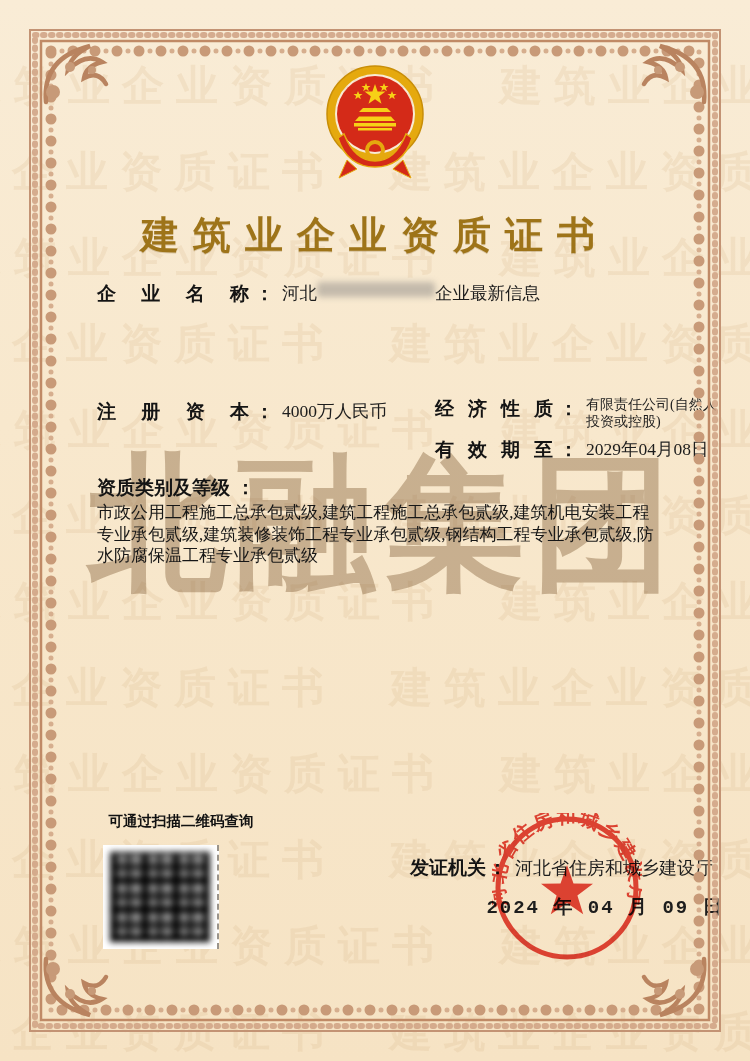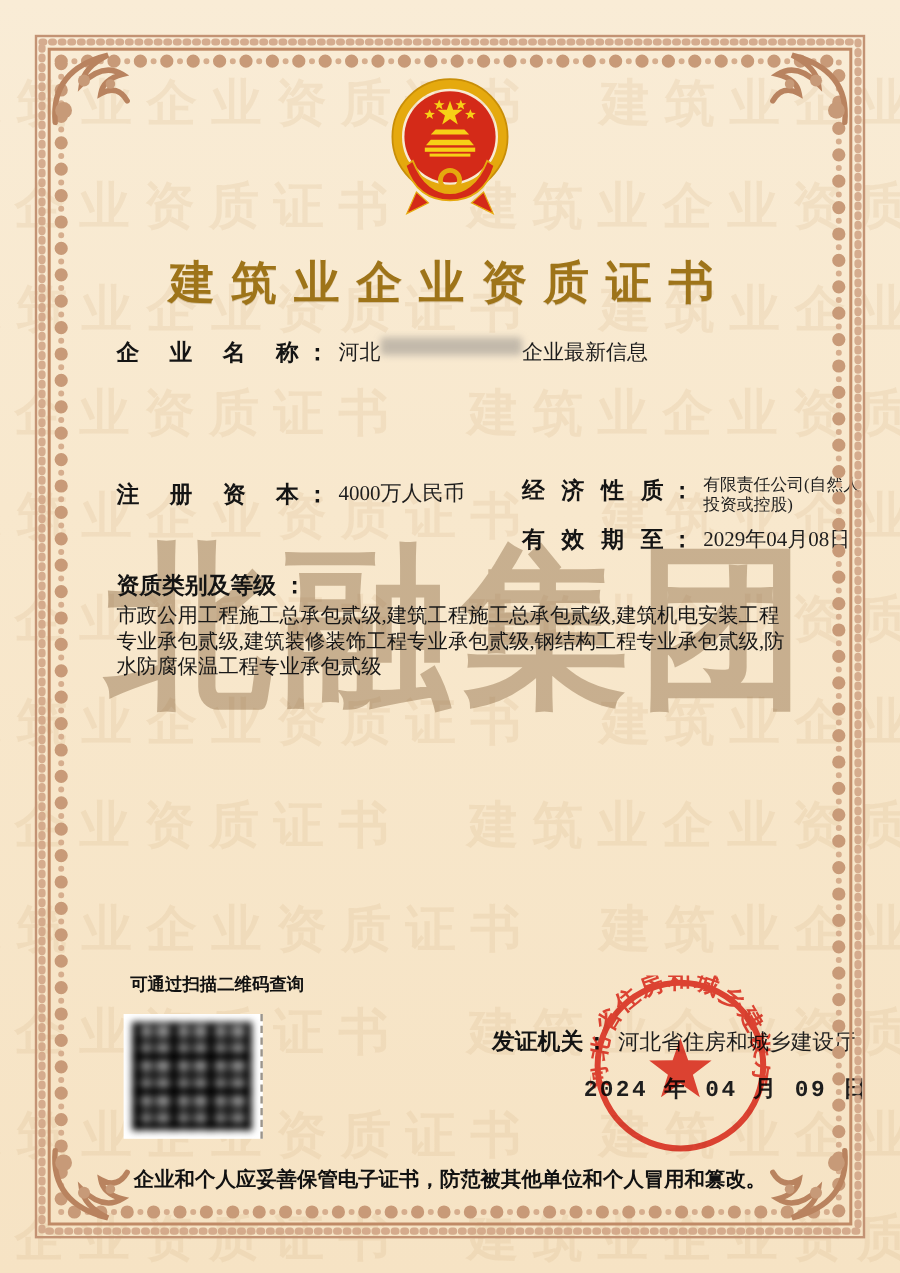--- a/index.html
+++ b/index.html
@@ -168,15 +168,14 @@
     <defs>
       <path id="sealArc" d="M 17.5,99 A 63,63 0 1 1 132.5,99" fill="none"></path>
     </defs>
     <circle cx="75" cy="75" r="69" fill="none" stroke="#e03024" stroke-width="5"></circle>
     <polygon points="75,52 81.5,70.5 101,70.8 85.4,82.6 91.2,101.3 75,89.9 58.8,101.3 64.6,82.6 49,70.8 68.5,70.5" fill="#e03024"></polygon>
     <text font-size="19.5" font-weight="bold" fill="#e03024" letter-spacing="2" font-family="Liberation Serif, serif">
       <textPath href="#sealArc" startOffset="50%" text-anchor="middle">河北省住房和城乡建设厅</textPath>
     </text>
   </svg>
 
-  <div class="footer-notice">企业和个人应妥善保管电子证书，防范被其他单位和个人冒用和篡改。</div>
 
 </div>
 
 </body></html>

